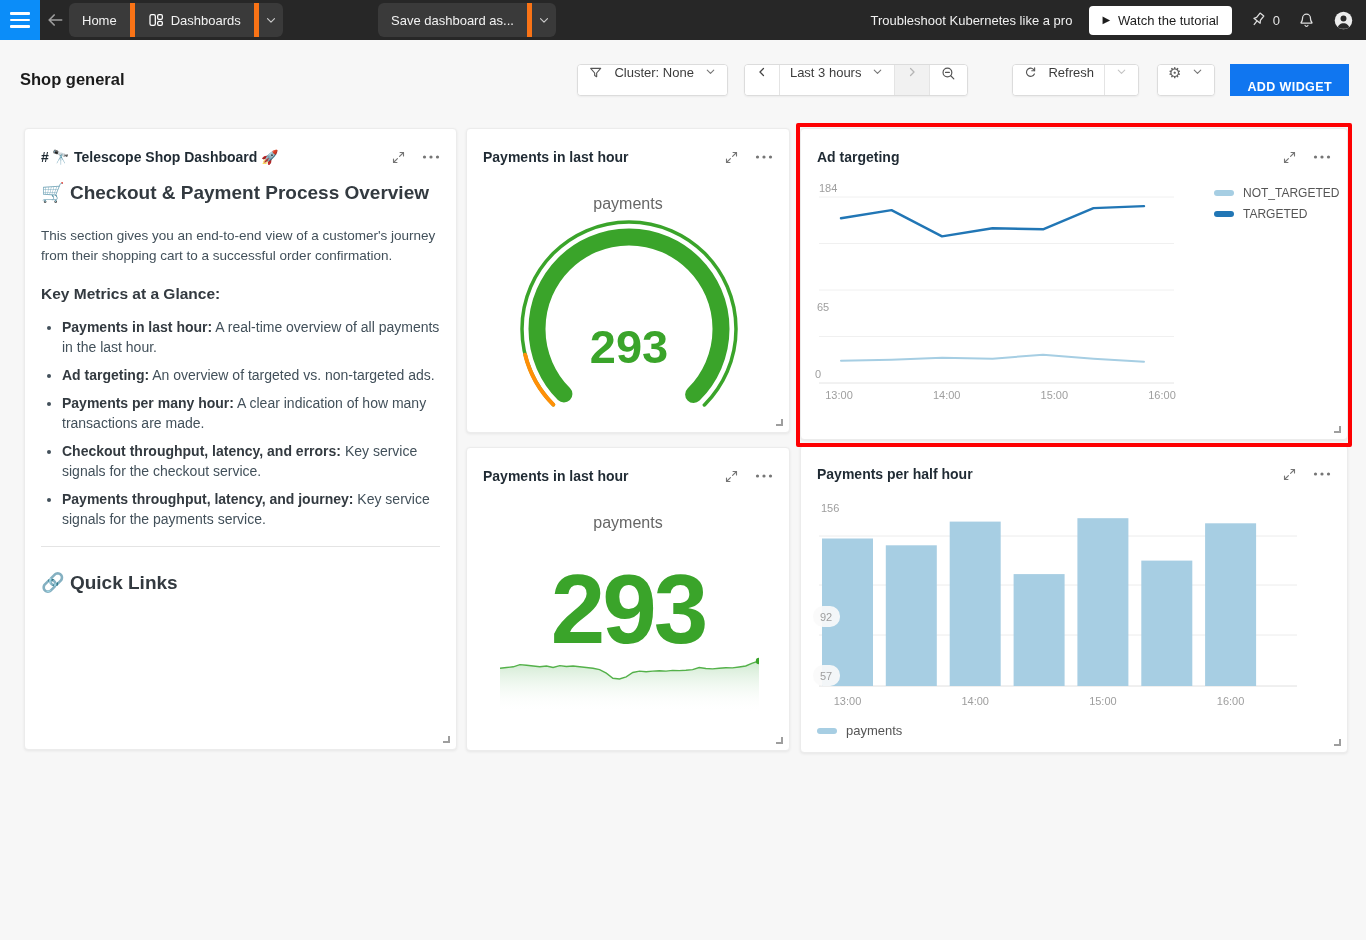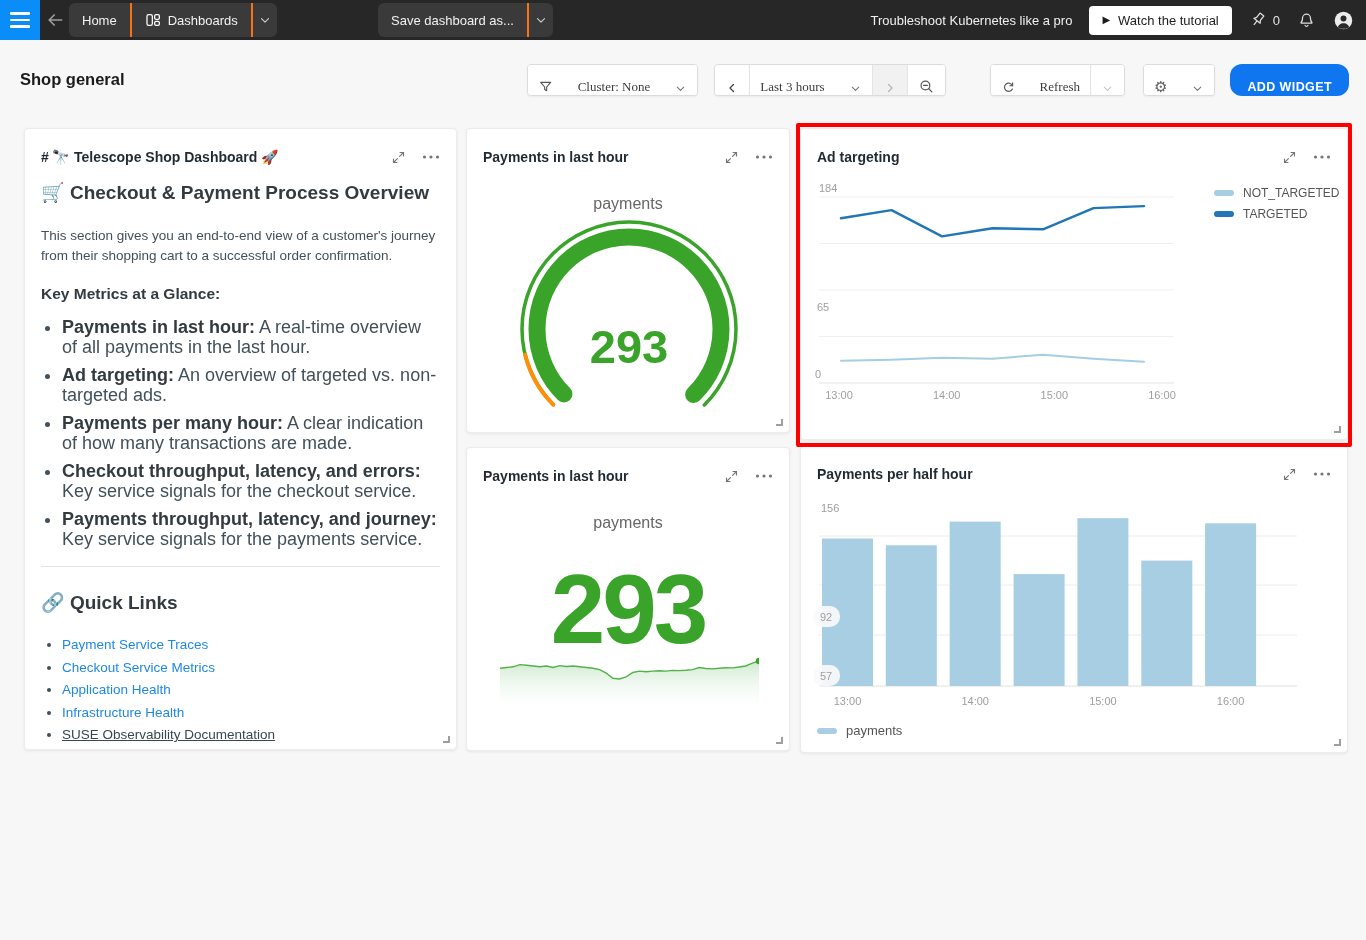--- a/index.html
+++ b/index.html
@@ -6,39 +6,39 @@
   body { font-family:"Liberation Sans", sans-serif; background:#e8e8e8; }
   .page { position:relative; width:1366px; height:940px; background:#f7f7f7; overflow:hidden; }
 
   
   .navbar { position:absolute; left:0; top:0; width:1366px; height:40px; background:#272727; }
   .hamburger { position:absolute; left:0; top:0; width:40px; height:40px; background:#0b8df9; display:flex; flex-direction:column; justify-content:center; align-items:center; gap:4px; cursor:pointer; }
   .hamburger span { display:block; width:20px; height:2.5px; background:#fff; border-radius:1px; }
   .nav-back { position:absolute; left:42px; top:8px; width:26px; height:24px; display:flex; align-items:center; justify-content:center; }
   .nav-tabs { position:absolute; left:69px; top:3px; height:34px; display:flex; border-radius:6px; overflow:hidden; }
   .tile { background:#3a3a3a; color:#f2f2f2; font-size:13px; display:flex; align-items:center; gap:7px; padding:4px 13px; cursor:pointer; white-space:nowrap; }
-  .tile + .tile { border-left:2px solid #f97316; }
+  .tile + .tile { border-left:5px solid #f97316; }
   .tile .star { color:#f6c43e; font-size:15px; line-height:1; }
   .tile.chev-tile { padding:0 5px; }
   .save-group { position:absolute; left:378px; top:3px; height:34px; display:flex; border-radius:6px; overflow:hidden; }
   .nav-right { position:absolute; right:12px; top:0; height:40px; display:flex; align-items:center; gap:17px;text-align:center; }
   .promo-text { color:#f0f0f0; font-size:13px; }
   .tutorial-btn { background:#fff; color:#1c1c1c; height:29px; border-radius:4px; display:flex; align-items:center; gap:8px; padding:0 13px; font-size:13px; cursor:pointer; }
   .tutorial-btn .play { font-size:10px; line-height:1; }
   .pin-wrap { display:flex; align-items:center; gap:5px; color:#e3e3e3; font-size:13px; }
 
   
   .page-title { position:absolute; left:20px; top:70px; font-size:16.5px; font-weight:700; color:#1b1b1b; }
   .controls { position:absolute; right:17px; top:64px; display:flex; align-items:center; }
   .ctl-group { display:flex; height:32px; background:#fff; border:1px solid #dcdcdc; border-radius:4px; box-shadow:0 1px 2px rgba(0,0,0,.05); overflow:hidden; }
-  .ctl-seg { display:flex; align-items:flex-end; gap:24px; padding:0 10px; font-size:13px; color:#3c3c3c; cursor:pointer; background:#fff;font-family:Liberation Serif, serif; }
+  .ctl-seg { display:flex; align-items:flex-start; gap:10px; padding:0 10px; font-size:13px; color:#3c3c3c; cursor:pointer; background:#fff; }
   .ctl-seg + .ctl-seg { border-left:1px solid #e4e4e4; }
   .ctl-seg.disabled { background:#f1f1f1; cursor:default; }
   .gap16 { width:16px; } .gap44 { width:44px; } .gap18 { width:18px; } .gap15 { width:15px; }
-  .add-widget { height:32px; background:#1076f0; color:#fff; border:none; border-radius:12px; font-size:12.5px; font-weight:700; letter-spacing:.4px; padding:16px 17px; cursor:pointer; font-family:"Liberation Sans",sans-serif; }
+  .add-widget { height:32px; background:#1076f0; color:#fff; border:none; border-radius:0; font-size:12.5px; font-weight:700; letter-spacing:.4px; padding:16px 17px; cursor:pointer; font-family:"Liberation Sans",sans-serif; }
   .gear-glyph { font-size:15px; color:#616161; line-height:1; }
 
   
   .card { position:absolute; background:#fff; border:1px solid #ececec; border-radius:4px; box-shadow:0 1px 3px rgba(0,0,0,.07); }
   .card-header { position:absolute; left:0; top:0; right:0; height:44px; display:flex; align-items:center; padding:12px 16px 0 16px; }
   .card-title { font-size:14px; font-weight:600; color:#1f2a33; flex:1; white-space:nowrap; overflow:hidden; }
   .card-actions { display:flex; align-items:center; gap:16px; }
   .resize-handle { position:absolute; right:6px; bottom:6px; width:7px; height:7px; border-right:2px solid #9e9e9e; border-bottom:2px solid #9e9e9e; cursor:nwse-resize; }
 
   #card-md   { left:24px;  top:128px; width:433px; height:622px; }
@@ -47,21 +47,21 @@
   #card-num  { left:466px; top:447px; width:324px; height:304px; }
   #card-bar  { left:800px; top:445px; width:548px; height:308px; }
   .highlight-box { position:absolute; left:796px; top:123px; width:556px; height:324px; border:4px solid #fe0002; border-radius:2px; pointer-events:none; z-index:6; }
 
   
   .md-body { position:absolute; left:16px; right:16px; top:52px; color:#37474f; }
   .md-h2 { font-size:19px; font-weight:700; color:#333a40; margin-bottom:22px; }
   .md-p  { font-size:13.5px; line-height:20px; color:#42505a; margin-bottom:19px; }
   .md-h3 { font-size:15.5px; font-weight:700; color:#333a40; margin-bottom:14px; }
   .md-list { margin-left:21px; }
-  .md-list li { font-size:18px; line-height:20px; margin-bottom:8px; color:#42505a; }
+  .md-list li { font-size:14px; line-height:20px; margin-bottom:8px; color:#42505a; }
   .md-list li b { color:#333a40; }
   .md-hr { border:none; border-top:1px solid #e4e4e4; margin:17px 0 0 0; }
   .ql-h2 { font-size:19px; font-weight:700; color:#333a40; margin:24px 0 20px 0; }
   .ql-list { margin-left:21px; }
   .ql-list li { font-size:13.5px; line-height:22.5px; color:#42505a; }
   .ql-list a { color:#1e88e5; text-decoration:none; cursor:pointer; }
   .ql-list a.doc { color:#37474f; text-decoration:underline; }
 
   
   .metric-label { position:absolute; left:0; right:0; top:66px; text-align:center; font-size:16px; color:#666; }
@@ -256,27 +256,20 @@
       <div class="md-h3">Key Metrics at a Glance:</div>
       <ul class="md-list">
         <li><b>Payments in last hour:</b><span> A real-time overview of all payments in the last hour.</span></li>
         <li><b>Ad targeting:</b><span> An overview of targeted vs. non-targeted ads.</span></li>
         <li><b>Payments per many hour:</b><span> A clear indication of how many transactions are made.</span></li>
         <li><b>Checkout throughput, latency, and errors:</b><span> Key service signals for the checkout service.</span></li>
         <li><b>Payments throughput, latency, and journey:</b><span> Key service signals for the payments service.</span></li>
       </ul>
       <hr class="md-hr">
       <div class="ql-h2">🔗 Quick Links</div>
-      <ul class="ql-list">
-        <li><a>Payment Service Traces</a></li>
-        <li><a>Checkout Service Metrics</a></li>
-        <li><a>Application Health</a></li>
-        <li><a>Infrastructure Health</a></li>
-        <li><a class="doc">SUSE Observability Documentation</a></li>
-      </ul>
     </div>
     <div class="resize-handle"></div>
   </div>
 
   <div class="card" id="card-gauge">
     <div class="card-header">
       <div class="card-title">Payments in last hour</div>
       <div class="card-actions">
         <svg width="15" height="15" viewBox="0 0 24 24">
             <g fill="none" stroke="#757575" stroke-width="1.8" stroke-linecap="round">

